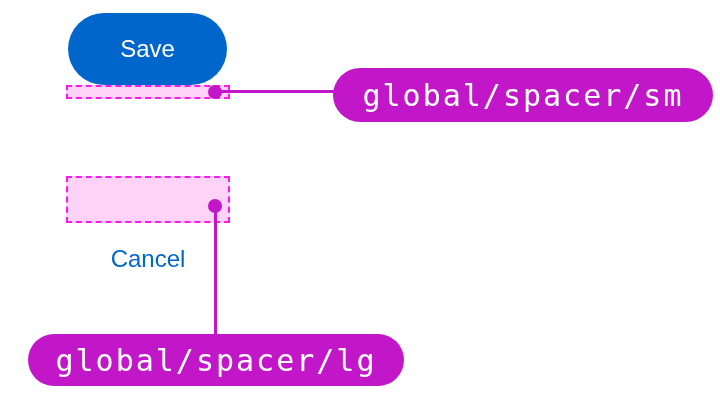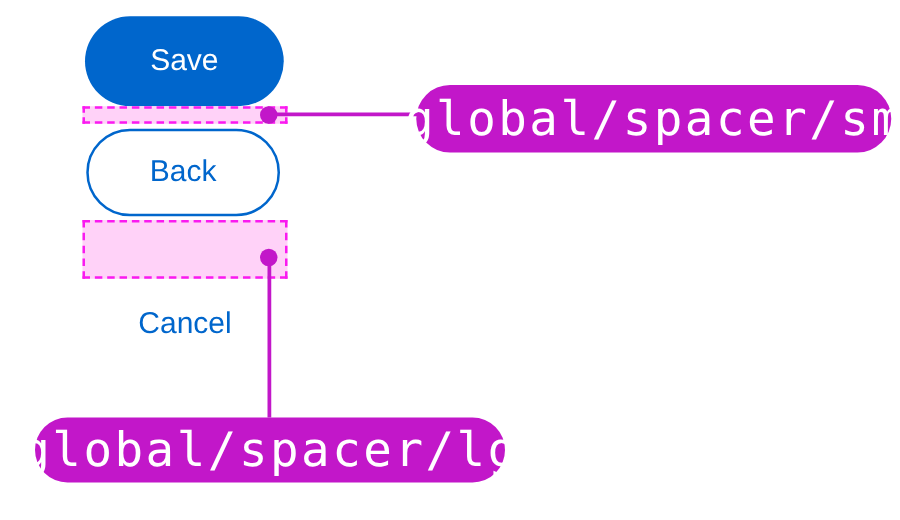--- a/index.html
+++ b/index.html
@@ -74,37 +74,36 @@
   .dot-sm { left: 208px; top: 85px; }
   .dot-lg { left: 208px; top: 199px; }
   .token-pill {
     position: absolute;
     display: flex;
     align-items: center;
     justify-content: center;
     background: var(--magenta);
     color: var(--label-text);
     font-family: "DejaVu Sans Mono", "Liberation Mono", monospace;
-    font-size: 38px;
+    font-size: 30px;
     letter-spacing: 2px;
     white-space: nowrap;
   }
   .pill-sm { left: 333px; top: 68px; width: 380px; height: 54px; border-radius: 27px; }
   .pill-lg { left: 28px; top: 334px; width: 376px; height: 52px; border-radius: 28px; }
 </style>
 </head>
 <body>
 
 <div class="canvas">
 
   <button class="btn btn-primary">Save</button>
 
   <div class="spacer spacer-sm"></div>
 
-  <button class="btn btn-secondary">Back</button>
 
   <div class="spacer spacer-lg"></div>
 
   <button class="btn btn-link">Cancel</button>
 
   <div class="connector-line line-sm"></div>
   <div class="connector-dot dot-sm"></div>
   <div class="token-pill pill-sm">global/spacer/sm</div>
 
   <div class="connector-line line-lg"></div>

